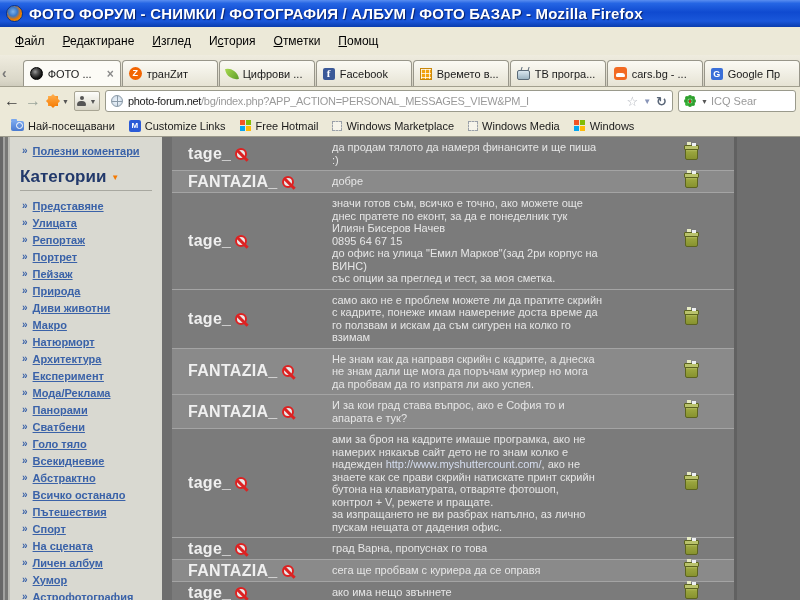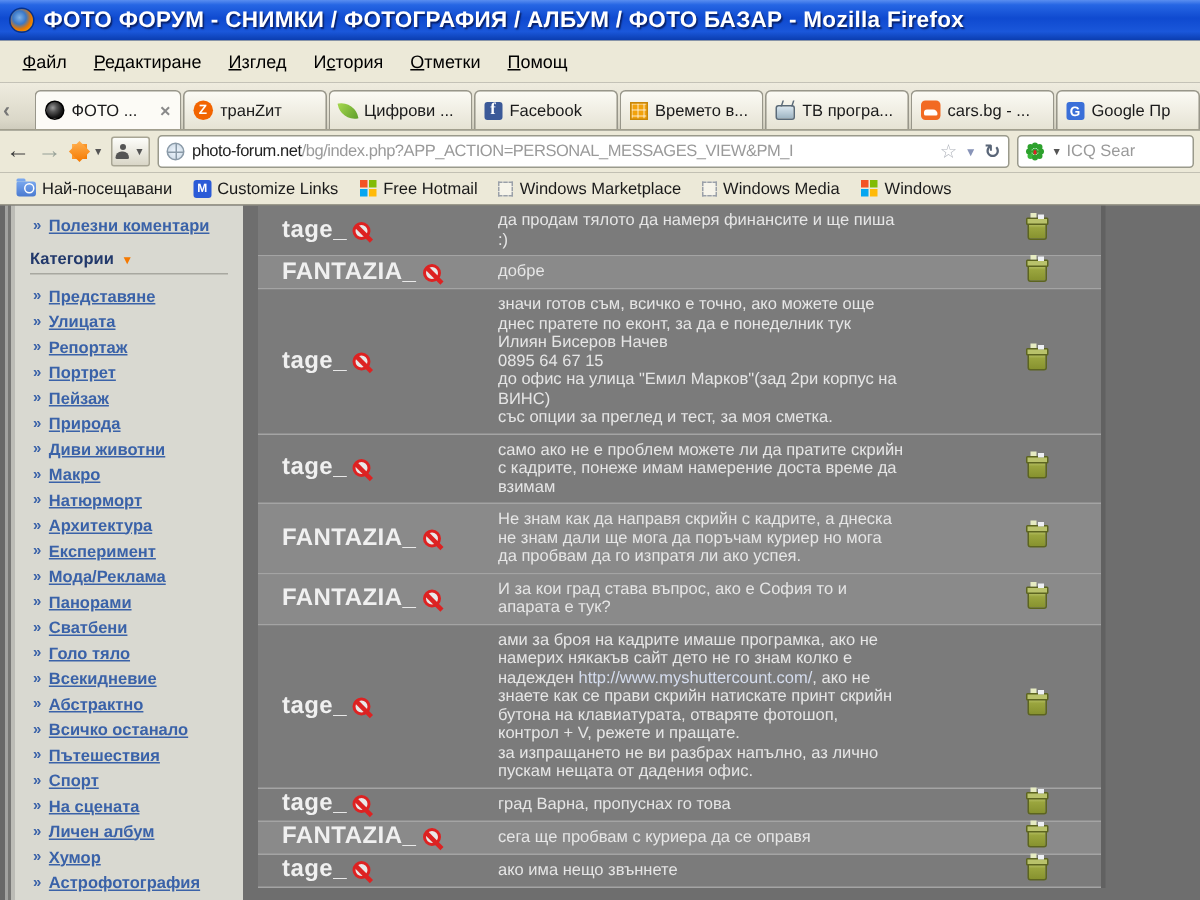--- a/index.html
+++ b/index.html
@@ -115,21 +115,21 @@
   .content{position:relative;height:463px;background:#6e6e6e;overflow:hidden;}
   .left-strip{position:absolute;left:0;top:0;width:10px;height:100%;
     background:linear-gradient(90deg,#686868 0 34%,#a2a2a0 34% 55%,#787876 55% 76%,#bcbcb6 76% 100%);}
 
   .sidebar{position:absolute;left:10px;top:0;width:152px;height:100%;background:#d9d9d1;padding:5px 0 0 0;}
   .side-row{display:flex;align-items:center;gap:5px;height:17px;padding-left:12px;}
   .side-arrow{color:#3a62a8;font-size:10px;font-weight:bold;line-height:10px;}
   .side-link{color:#3a62a8;font-weight:bold;font-size:11px;text-decoration:underline;white-space:nowrap;cursor:pointer;}
   .side-heading{display:flex;align-items:center;gap:5px;margin:8px 0 2px 10px;padding-bottom:3px;
     border-bottom:1px solid #a8a8a0;width:132px;}
-  .side-heading .htext{color:#22396b;font-weight:bold;font-size:11px;}
+  .side-heading .htext{color:#22396b;font-weight:bold;font-size:17px;}
   .collapse-arrow{color:#f57900;font-size:8px;}
   .side-list{margin-top:6px;}
 
   .pm-table{position:absolute;left:172px;top:0;width:565px;border-right:3px solid #616161;}
   .row{display:flex;border-bottom:1px solid #a4a4a4;min-height:22px;}
   .row.dark{background:#7b7b7b;}
   .row.light{background:#8a8a8a;}
   .cell-user{flex:0 0 160px;display:flex;align-items:center;padding-left:16px;}
   .username{color:#f0f0f0;font-weight:bold;font-size:16px;letter-spacing:.3px;cursor:pointer;}
   .blocked-icon{display:inline-block;width:12px;height:12px;border:2px solid #d22;border-radius:50%;
@@ -431,20 +431,21 @@
           </div>
         </div>
         <div class="row dark">
           <div class="cell-user">
             <span class="username">tage_</span>
             <span class="blocked-icon"></span>
           </div>
           <div class="cell-msg">
             <div class="msg-line">само ако не е проблем можете ли да пратите скрийн</div>
             <div class="msg-line">с кадрите, понеже имам намерение доста време да</div>
+            <div class="msg-line">го ползвам и искам да съм сигурен на колко го</div>
             <div class="msg-line">взимам</div>
           </div>
           <div class="cell-trash">
             <button class="trash-btn">
               <span class="trash-icon"></span>
             </button>
           </div>
         </div>
         <div class="row light">
           <div class="cell-user">

